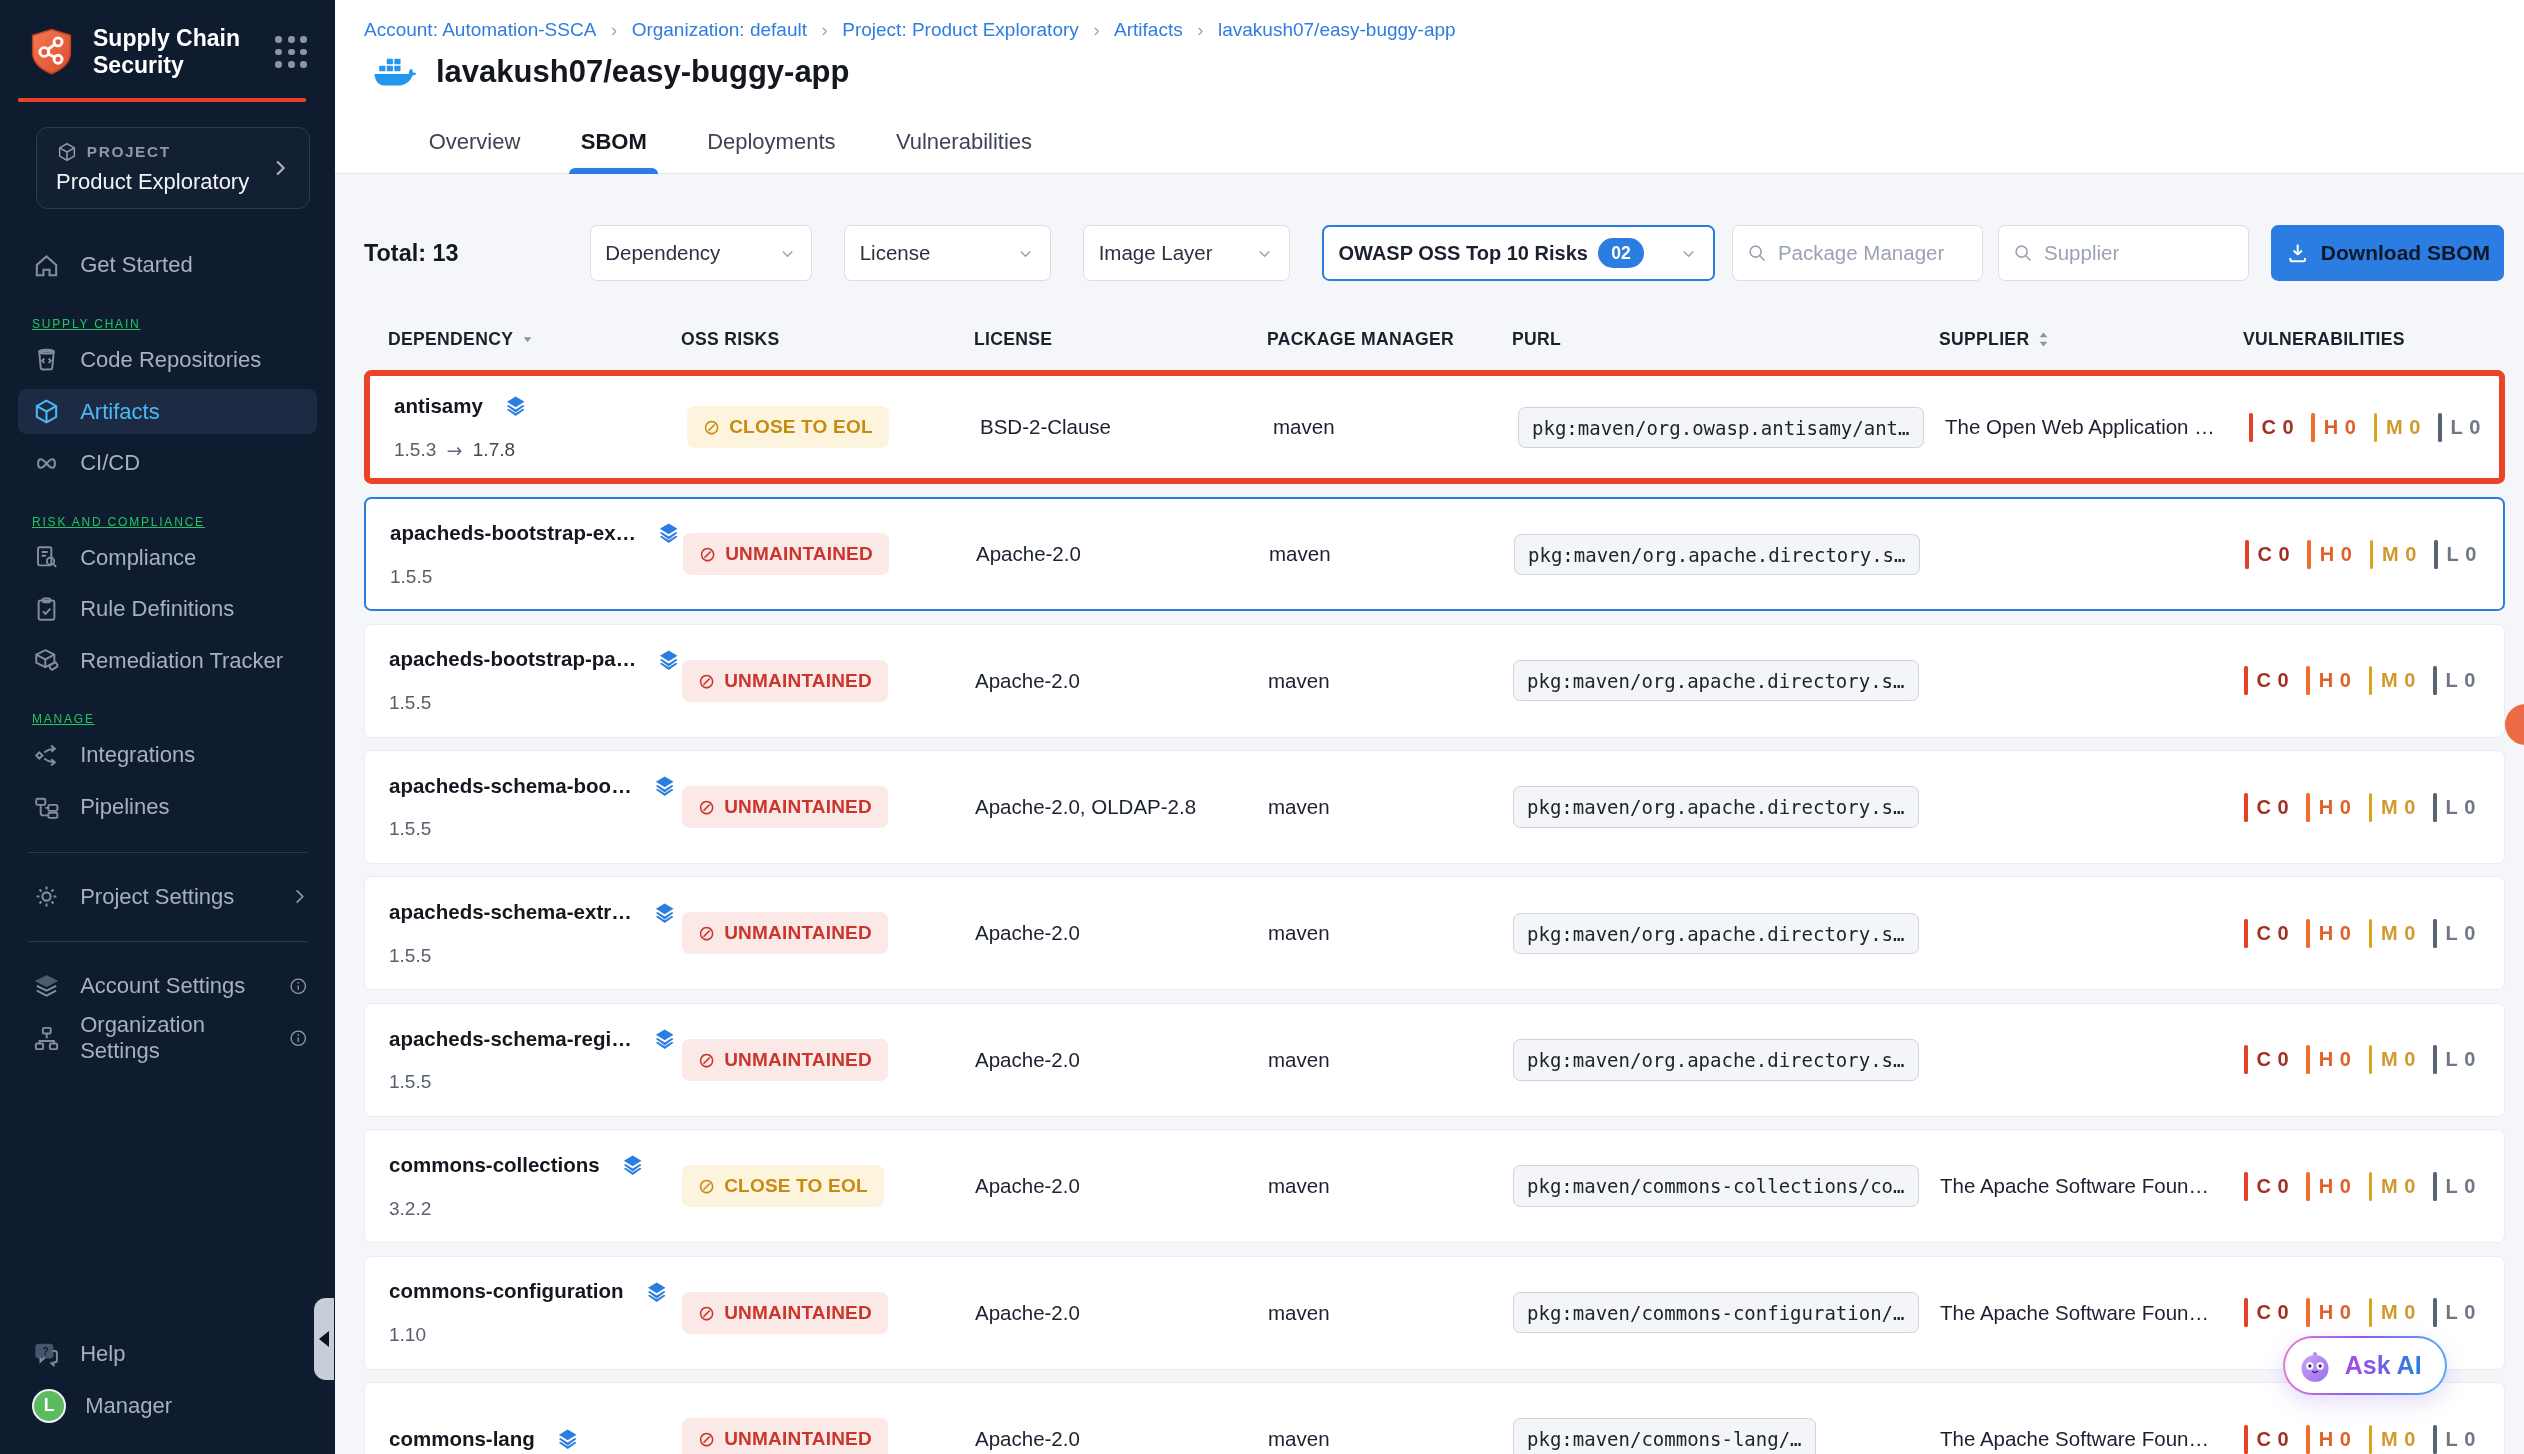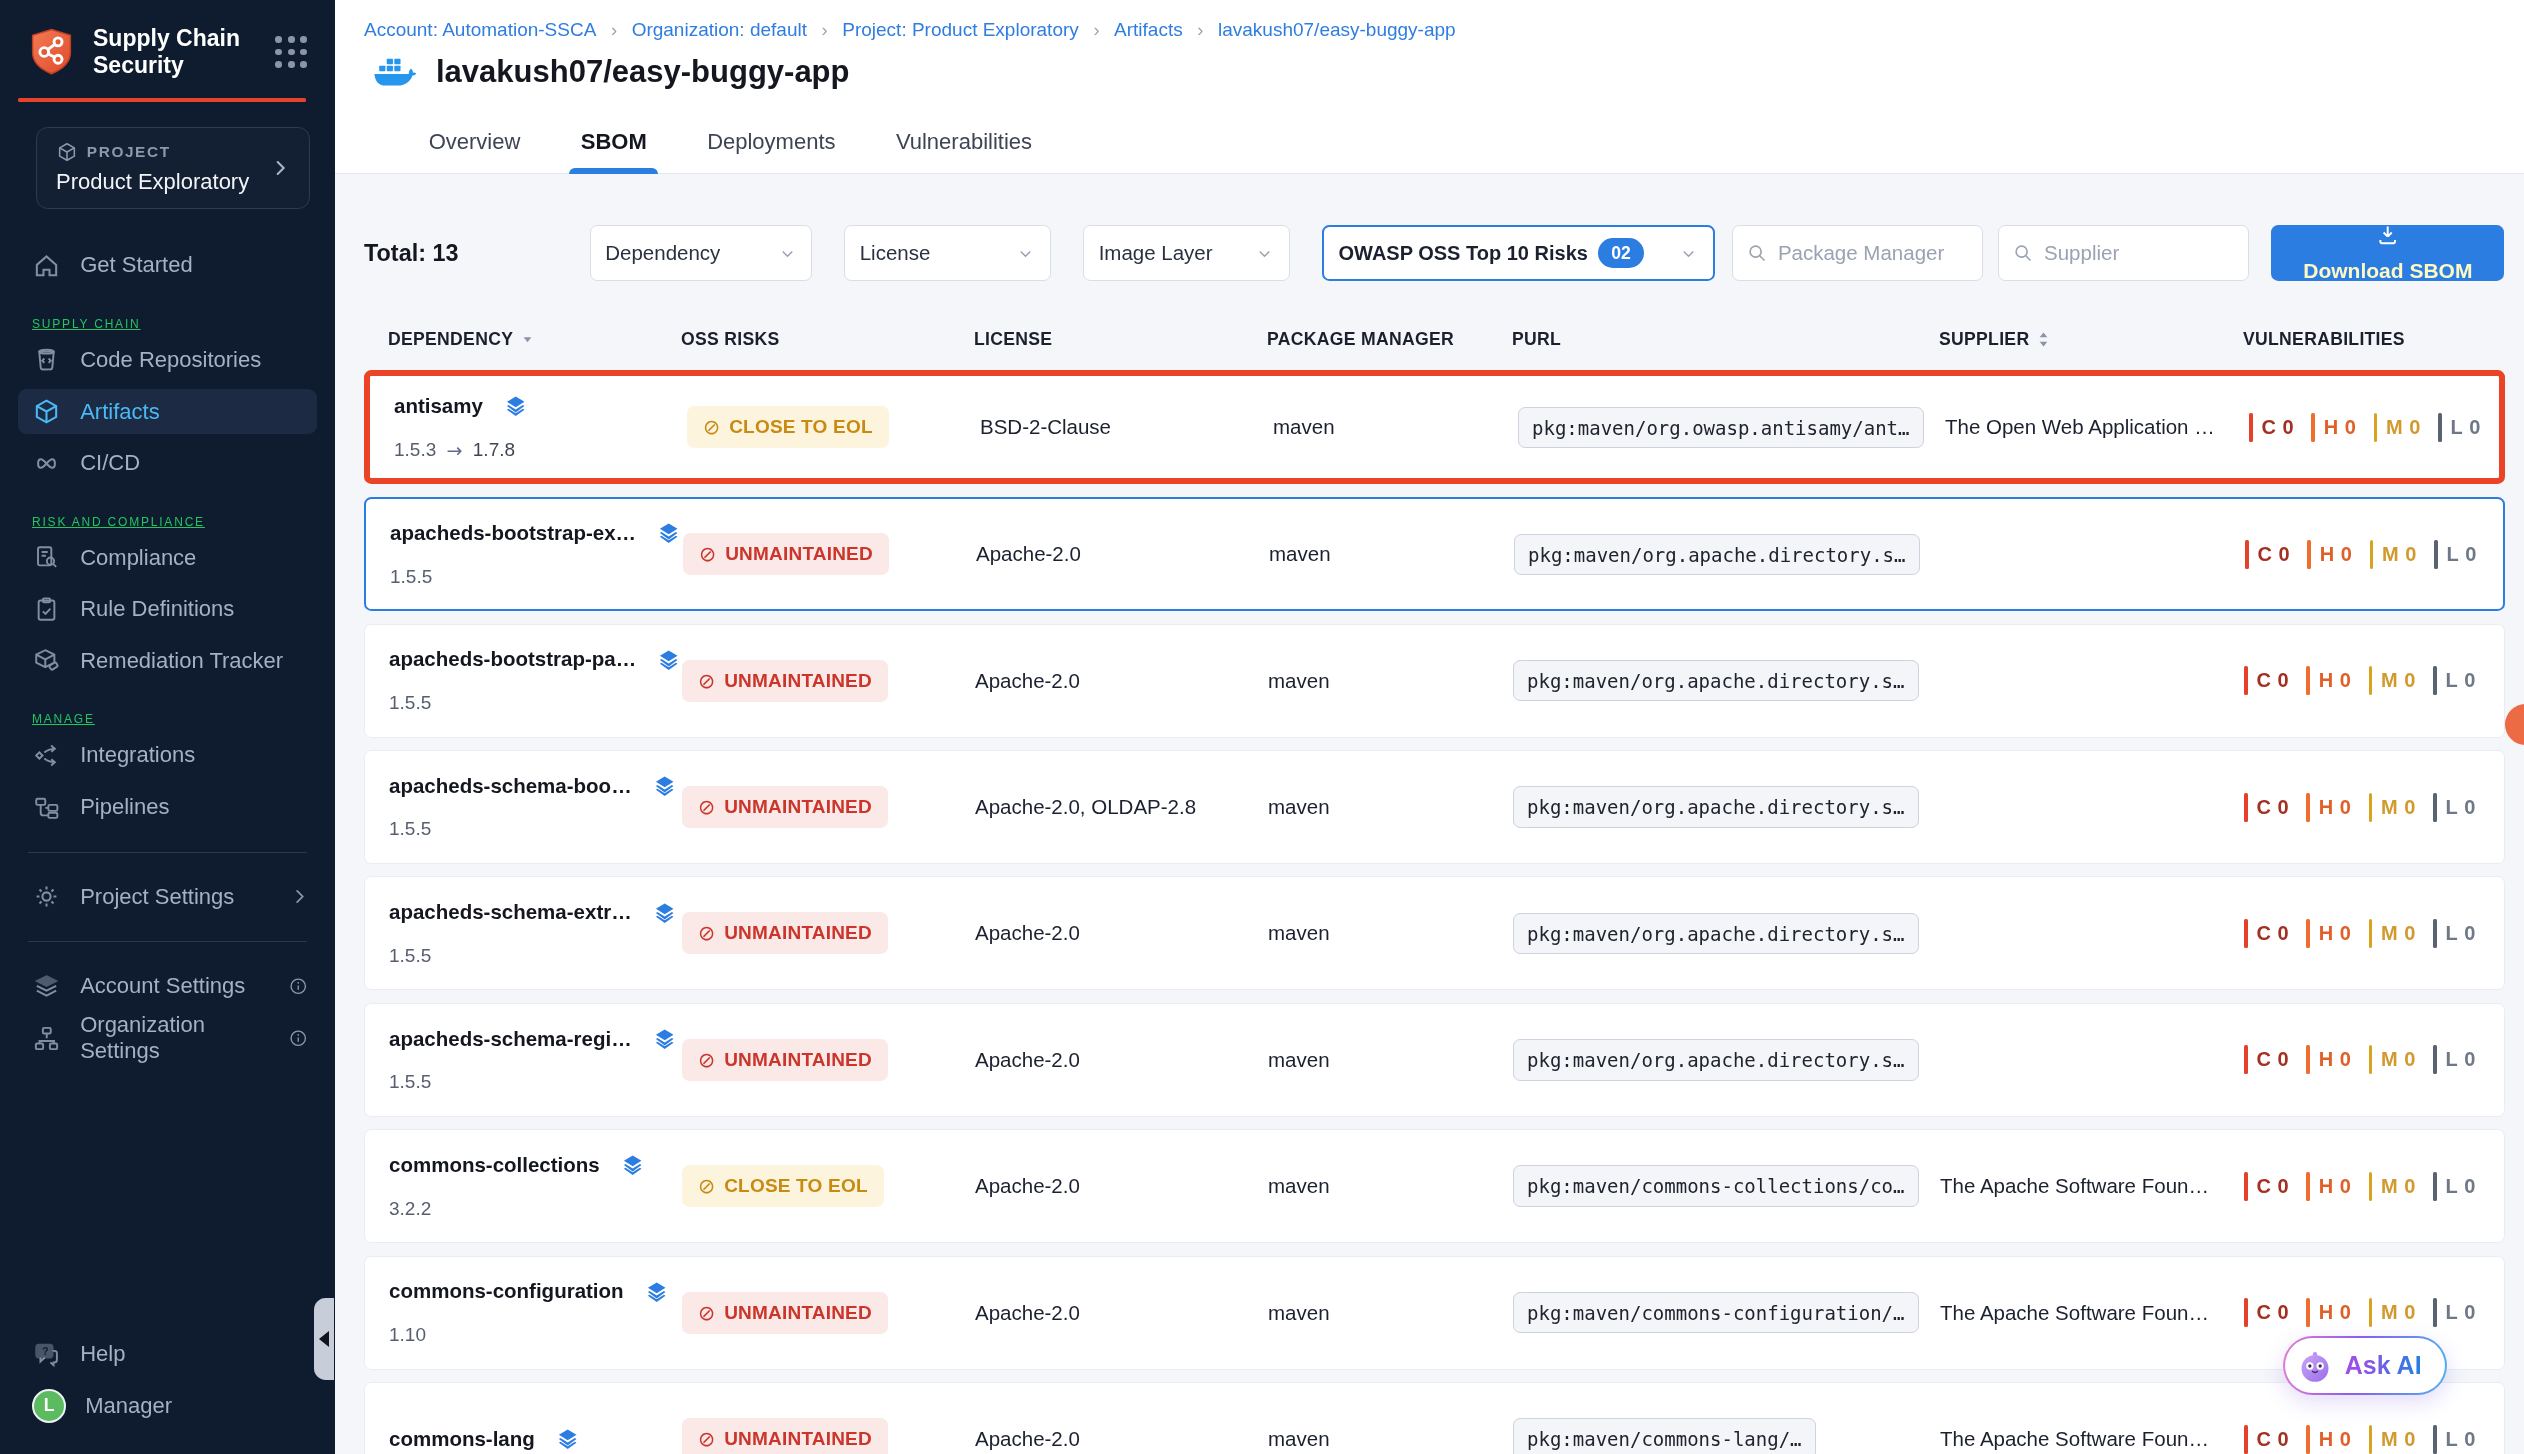--- a/index.html
+++ b/index.html
@@ -52,21 +52,21 @@
   .filter { height:56px; background:#fff; border:1.5px solid #d8dde6; border-radius:7.3px; display:flex; align-items:center; padding:0 14.6px; font-size:20.5px; color:#2a3140; cursor:pointer; }
   .f-dep { margin-left:110px; width:228px; }
   .f-lic, .f-img { margin-left:32px; width:212px; }
   .f-owasp { margin-left:32px; width:403px; border:2.2px solid #2b7de1; font-weight:700; font-size:20px; color:#1c2130; }
   .owasp-count { background:#2b7de1; color:#fff; font-size:17.6px; font-weight:700; border-radius:732px; padding:4.4px 13px; margin-left:10.3px; }
   .f-chev { margin-left:auto; color:#98a1b2; }
   .search { margin-left:17px; width:258px; height:56px; background:#fff; border:1.5px solid #d8dde6; border-radius:7.3px; display:flex; align-items:center; padding:0 13px; gap:10.3px; color:#9aa3b2; }
   .search.sup { margin-left:14.6px; }
   .search input { border:none; outline:none; background:transparent; font-size:20.5px; color:#2a3140; width:183px; font-family:inherit; }
   .search input::placeholder { color:#9aa3b2; }
-  .download-btn { margin-left:22px; width:240px; height:56px; background:#2b7de1; color:#fef9c3; border:none; border-radius:7.3px; font-size:21px; font-weight:700; display:flex; align-items:center; justify-content:center; gap:11.7px; cursor:pointer; font-family:inherit;flex-direction:column; }
+  .download-btn { margin-left:22px; width:240px; height:56px; background:#2b7de1; color:#0f172a; border:none; border-radius:7.3px; font-size:21px; font-weight:700; display:flex; align-items:center; justify-content:center; gap:11.7px; cursor:pointer; font-family:inherit; }
 
   
   .thead { display:flex; align-items:center; margin-top:35px; height:47px; padding-left:24px; font-size:17.6px; font-weight:700; color:#1b202c; letter-spacing:0.3px; }
   .thead .hcell { display:flex; align-items:center; gap:7.3px; }
   .c-dep { width:293px; } .c-risk { width:293px; } .c-lic { width:293px; }
   .c-pkg { width:245px; } .c-purl { width:427px; } .c-sup { width:304px; } .c-vul { flex:1; }
   .sort-down { color:#8a94a8; } .sort-both { color:#8a94a8; }
 
   .row { display:flex; align-items:center; background:#fff; border:0.7px solid #e9edf3; border-radius:7.3px; height:114px; margin-bottom:12.4px; padding-left:24px; cursor:pointer; }
   .rows > .row:first-child { margin-top:7.3px; }

